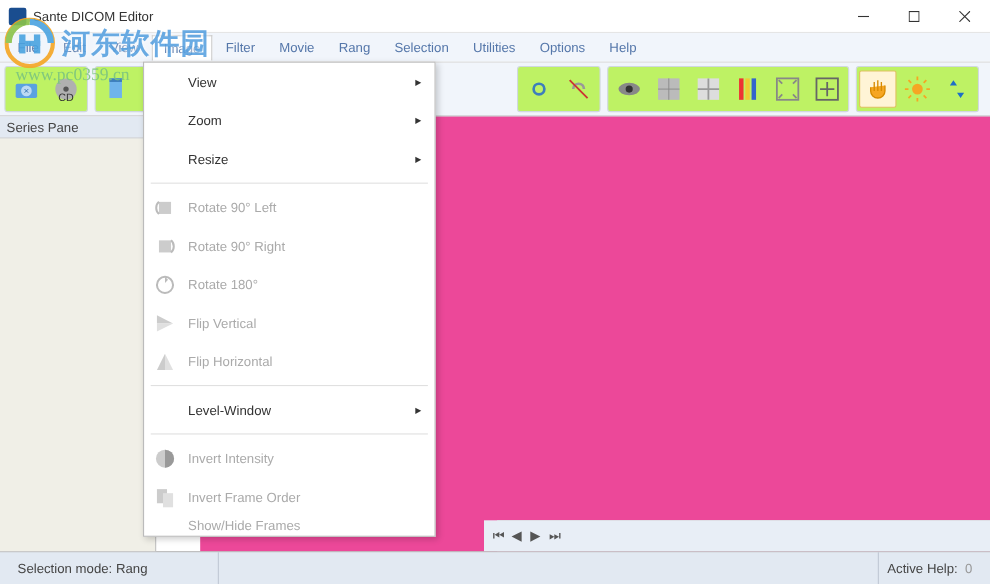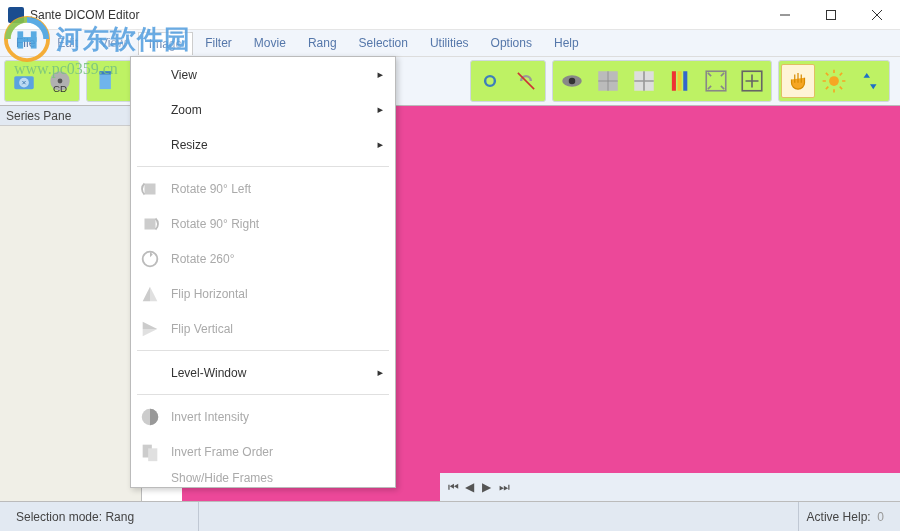--- a/index.html
+++ b/index.html
@@ -277,39 +277,39 @@
       </span>
       <span>Rotate 90° Right</span>
     </div>
   <div class="dd-item disabled">
       <span class="dd-icon">
         <svg width="22" height="22" viewBox="0 0 24 24">
           <circle cx="12" cy="12" r="8" fill="none" stroke="#bbb" stroke-width="2"></circle>
           <path d="M12 4l3 3-3 3" fill="#bbb"></path>
         </svg>
       </span>
-      <span>Rotate 260°</span>
+      <span>Rotate 180°</span>
+    </div>
+  <div class="dd-item disabled">
+      <span class="dd-icon">
+        <svg width="22" height="22" viewBox="0 0 24 24">
+          <path d="M4 4l16 8H4z" fill="#ccc"></path>
+          <path d="M4 20l16-8H4z" fill="#e0e0e0"></path>
+        </svg>
+      </span>
+      <span>Flip Vertical</span>
     </div>
   <div class="dd-item disabled">
       <span class="dd-icon">
         <svg width="22" height="22" viewBox="0 0 24 24">
           <path d="M4 20L12 4v16z" fill="#ccc"></path>
           <path d="M20 20L12 4v16z" fill="#e0e0e0"></path>
         </svg>
       </span>
       <span>Flip Horizontal</span>
-    </div>
-  <div class="dd-item disabled">
-      <span class="dd-icon">
-        <svg width="22" height="22" viewBox="0 0 24 24">
-          <path d="M4 4l16 8H4z" fill="#ccc"></path>
-          <path d="M4 20l16-8H4z" fill="#e0e0e0"></path>
-        </svg>
-      </span>
-      <span>Flip Vertical</span>
     </div>
   <div class="dd-sep"></div>
   <div class="dd-item sub">
       <span>Level-Window</span>
     </div>
   <div class="dd-sep"></div>
   <div class="dd-item disabled">
       <span class="dd-icon">
         <svg width="22" height="22" viewBox="0 0 24 24">
           <circle cx="12" cy="12" r="9" fill="#ccc"></circle>

